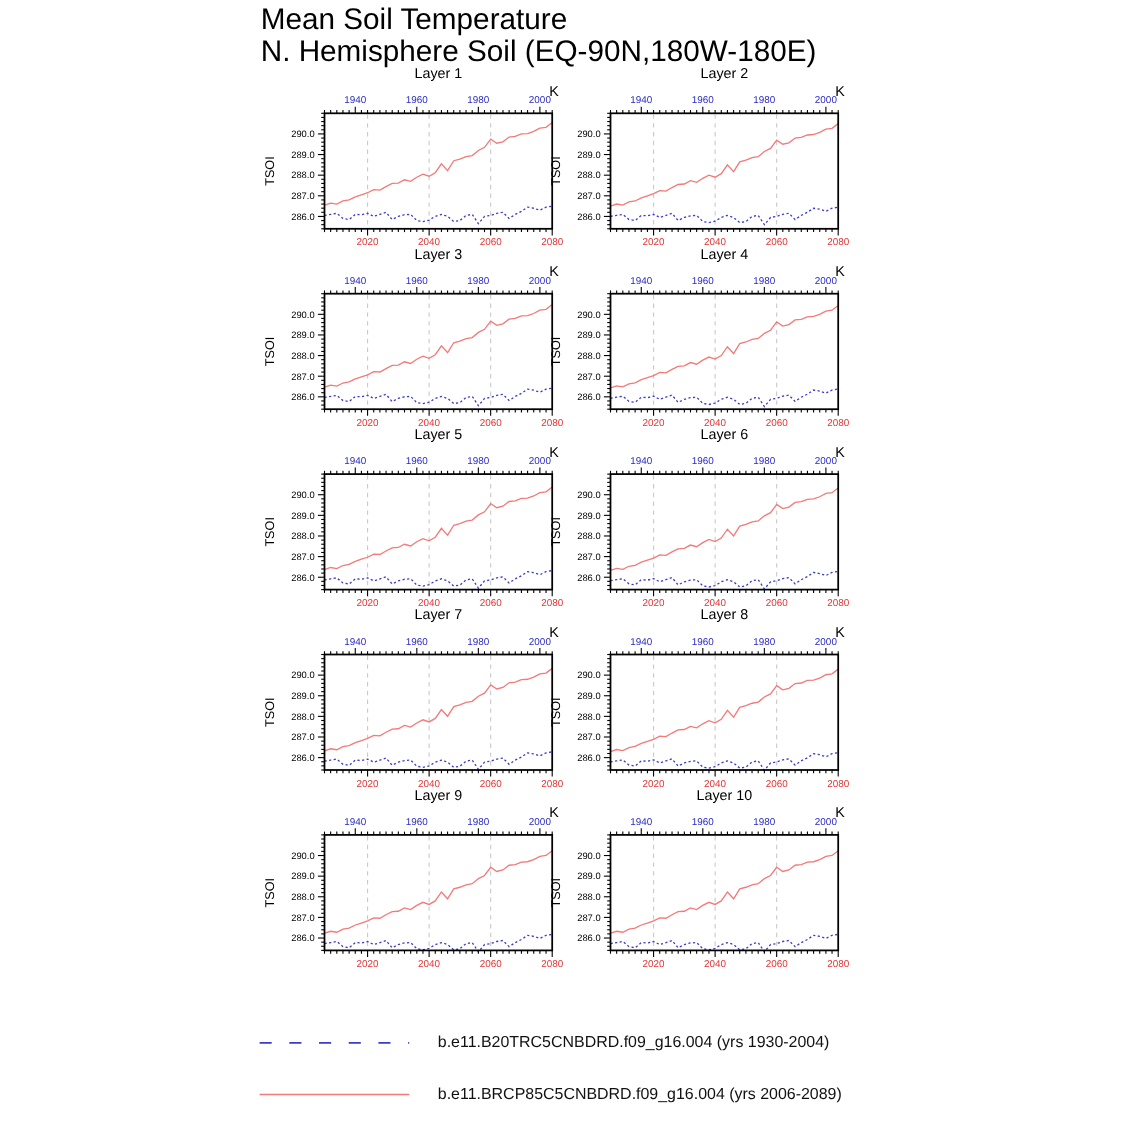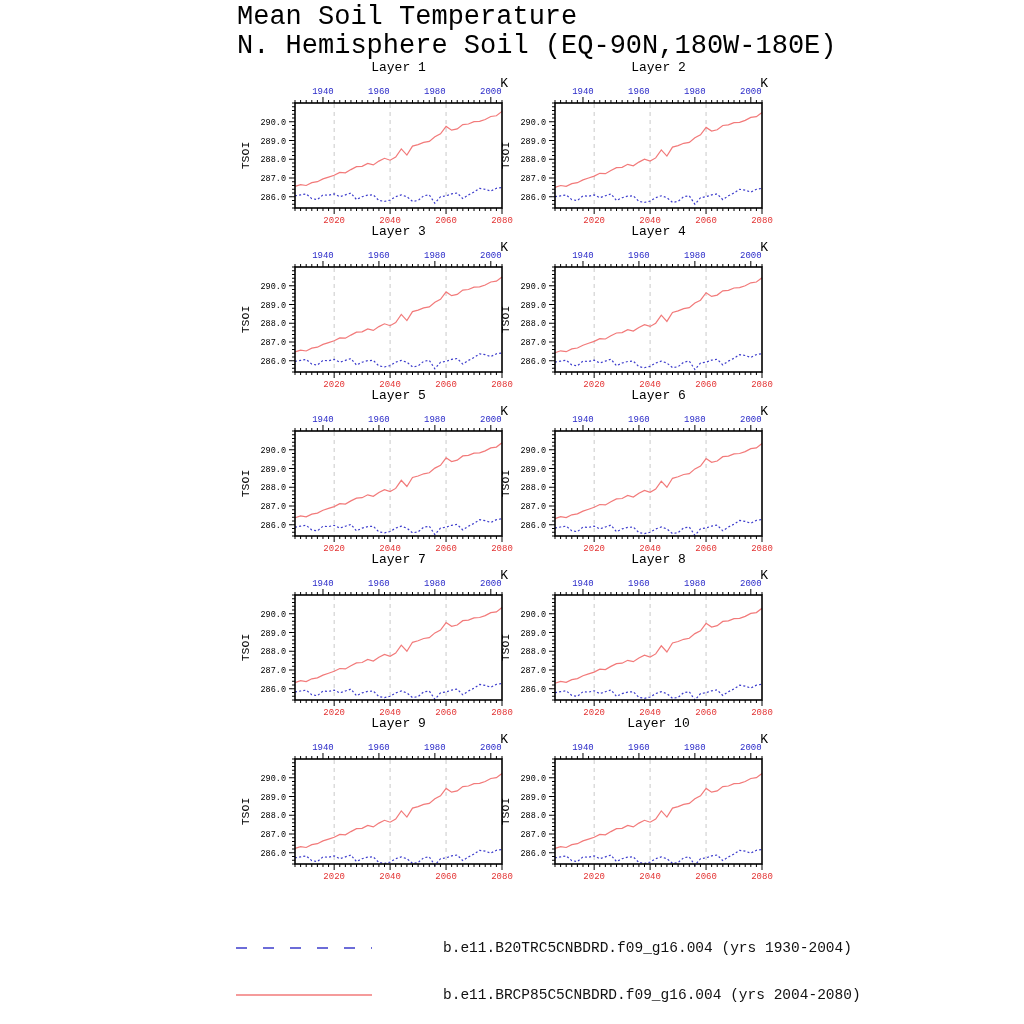--- a/index.html
+++ b/index.html
@@ -1,26 +1,26 @@
 <!DOCTYPE html>
 <html><head>
 <meta charset="utf-8">
 <style>
   html,body { margin:0; padding:0; background:#fff; }
   .canvas {
     position:relative; width:1024px; height:1024px; background:#ffffff;
-    font-family:Liberation Mono, monospace; overflow:hidden;
+    font-family:Liberation Sans, sans-serif; overflow:hidden;
   }
   .fig-title {
     position:absolute; left:237px; top:3px;
     font-size:27px; line-height:29px; color:#000; white-space:nowrap;
   }
   #panels-svg { position:absolute; left:0; top:0; }
   .legend-entry {
-    position:absolute; left:234px; display:flex; align-items:center;gap:45px;
+    position:absolute; left:234px; display:flex; align-items:center;
   }
   .legend-entry .sample { flex:0 0 auto; }
   .legend-entry .label {
     margin-left:24px; font-size:14.5px; color:#111; white-space:nowrap;
   }
   #legend-1 { top:940px; }
   #legend-2 { top:987px; }
 </style>
 </head>
 <body>
@@ -1309,16 +1309,16 @@
     <svg class="sample" width="140" height="12">
       <line id="legend-line-1" x1="2" y1="6" x2="138" y2="6" stroke-width="1.5" stroke="#3c3ccc" stroke-dasharray="11 16"></line>
     </svg>
     <span class="label">b.e11.B20TRC5CNBDRD.f09_g16.004 (yrs 1930-2004)</span>
   </div>
 
   <div class="legend-entry" id="legend-2">
     <svg class="sample" width="140" height="12">
       <line id="legend-line-2" x1="2" y1="6" x2="138" y2="6" stroke-width="1.3" stroke="#f27a7a"></line>
     </svg>
-    <span class="label">b.e11.BRCP85C5CNBDRD.f09_g16.004 (yrs 2004-2080)</span>
+    <span class="label">b.e11.BRCP85C5CNBDRD.f09_g16.004 (yrs 2006-2089)</span>
   </div>
 
 </div>
 
 </body></html>

